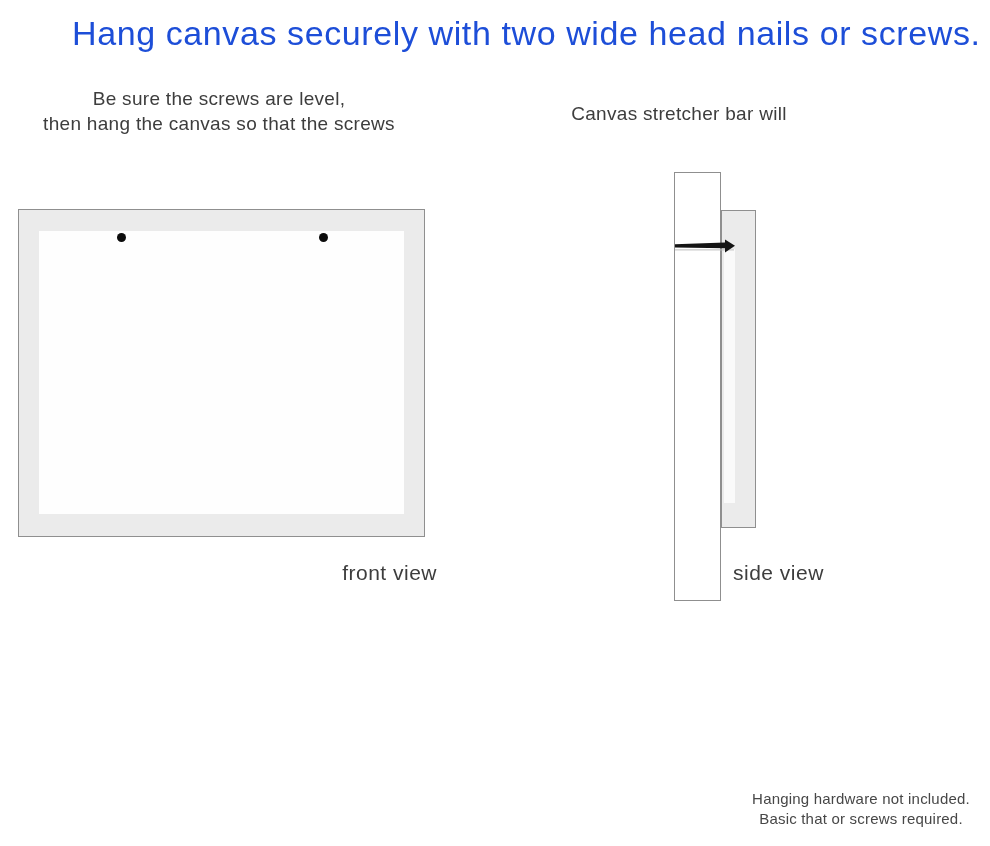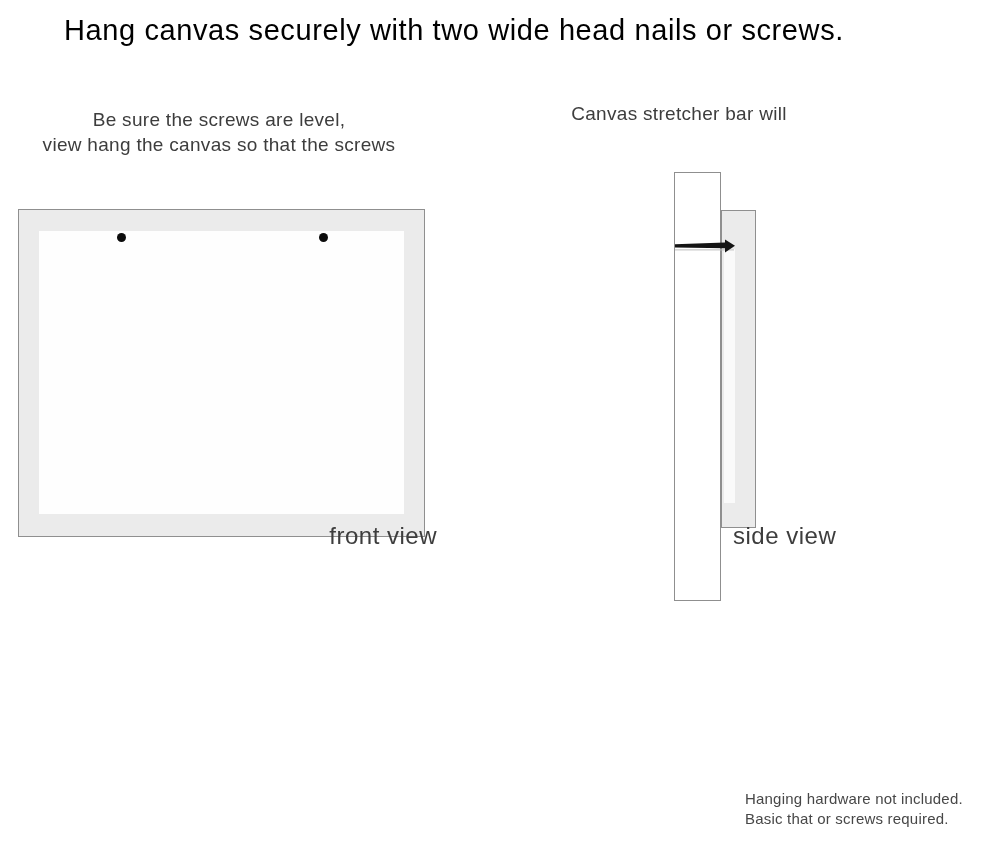--- a/index.html
+++ b/index.html
@@ -11,39 +11,39 @@
     position: relative;
     width: 990px;
     height: 846px;
     background: #ffffff;
     overflow: hidden;
     font-family: "Liberation Sans", sans-serif;
     color: #3d3d3d;
   }
   .title {
     position: absolute;
-    left: 64px;
+    left: 72px;
     top: 14px;
-    font-size: 29px;
+    font-size: 34px;
     font-weight: 400;
     letter-spacing: 0.6px;
-    color: #000000;
+    color: #1d4ed8;
     white-space: nowrap;
   }
   .instruction {
     position: absolute;
     text-align: center;
     font-size: 19px;
     line-height: 25px;
     letter-spacing: 0.3px;
     color: #3d3d3d;
   }
   .instruction-front {
     left: 19px;
-    top: 107px;
+    top: 86px;
     width: 400px;
   }
   .instruction-side {
     left: 538px;
     top: 101px;
     width: 282px;
   }
   
   .front-frame {
     position: absolute;
@@ -104,51 +104,51 @@
   .side-nail {
     position: absolute;
     left: 672px;
     top: 237px;
     width: 66px;
     height: 18px;
   }
   
   .view-label {
     position: absolute;
-    top: 524px;
-    font-size: 24px;
+    top: 562px;
+    font-size: 21px;
     letter-spacing: 0.5px;
     line-height: 1;
     color: #3d3d3d;
     white-space: nowrap;
   }
   .view-label.front { right: 553px; }
   .view-label.side  { left: 733px; }
   .footer-note {
     position: absolute;
     left: 745px;
     top: 789px;
     width: 232px;
-    text-align: left;
+    text-align: center;
     font-size: 15px;
     line-height: 20px;
     letter-spacing: 0.2px;
     color: #474747;
   }
 </style>
 </head>
 <body>
 
 <div id="stage">
 
   <div class="title">Hang canvas securely with two wide head nails or screws.</div>
 
   <div class="instruction instruction-front">
     <div>Be sure the screws are level,</div>
-    <div>view hang the canvas so that the screws</div>
+    <div>then hang the canvas so that the screws</div>
   </div>
 
   <div class="instruction instruction-side">
     <div>Canvas stretcher bar will</div>
   </div>
 
   <div class="front-frame">
     <div class="front-canvas"></div>
     <div class="nail-dot left"></div>
     <div class="nail-dot right"></div>

